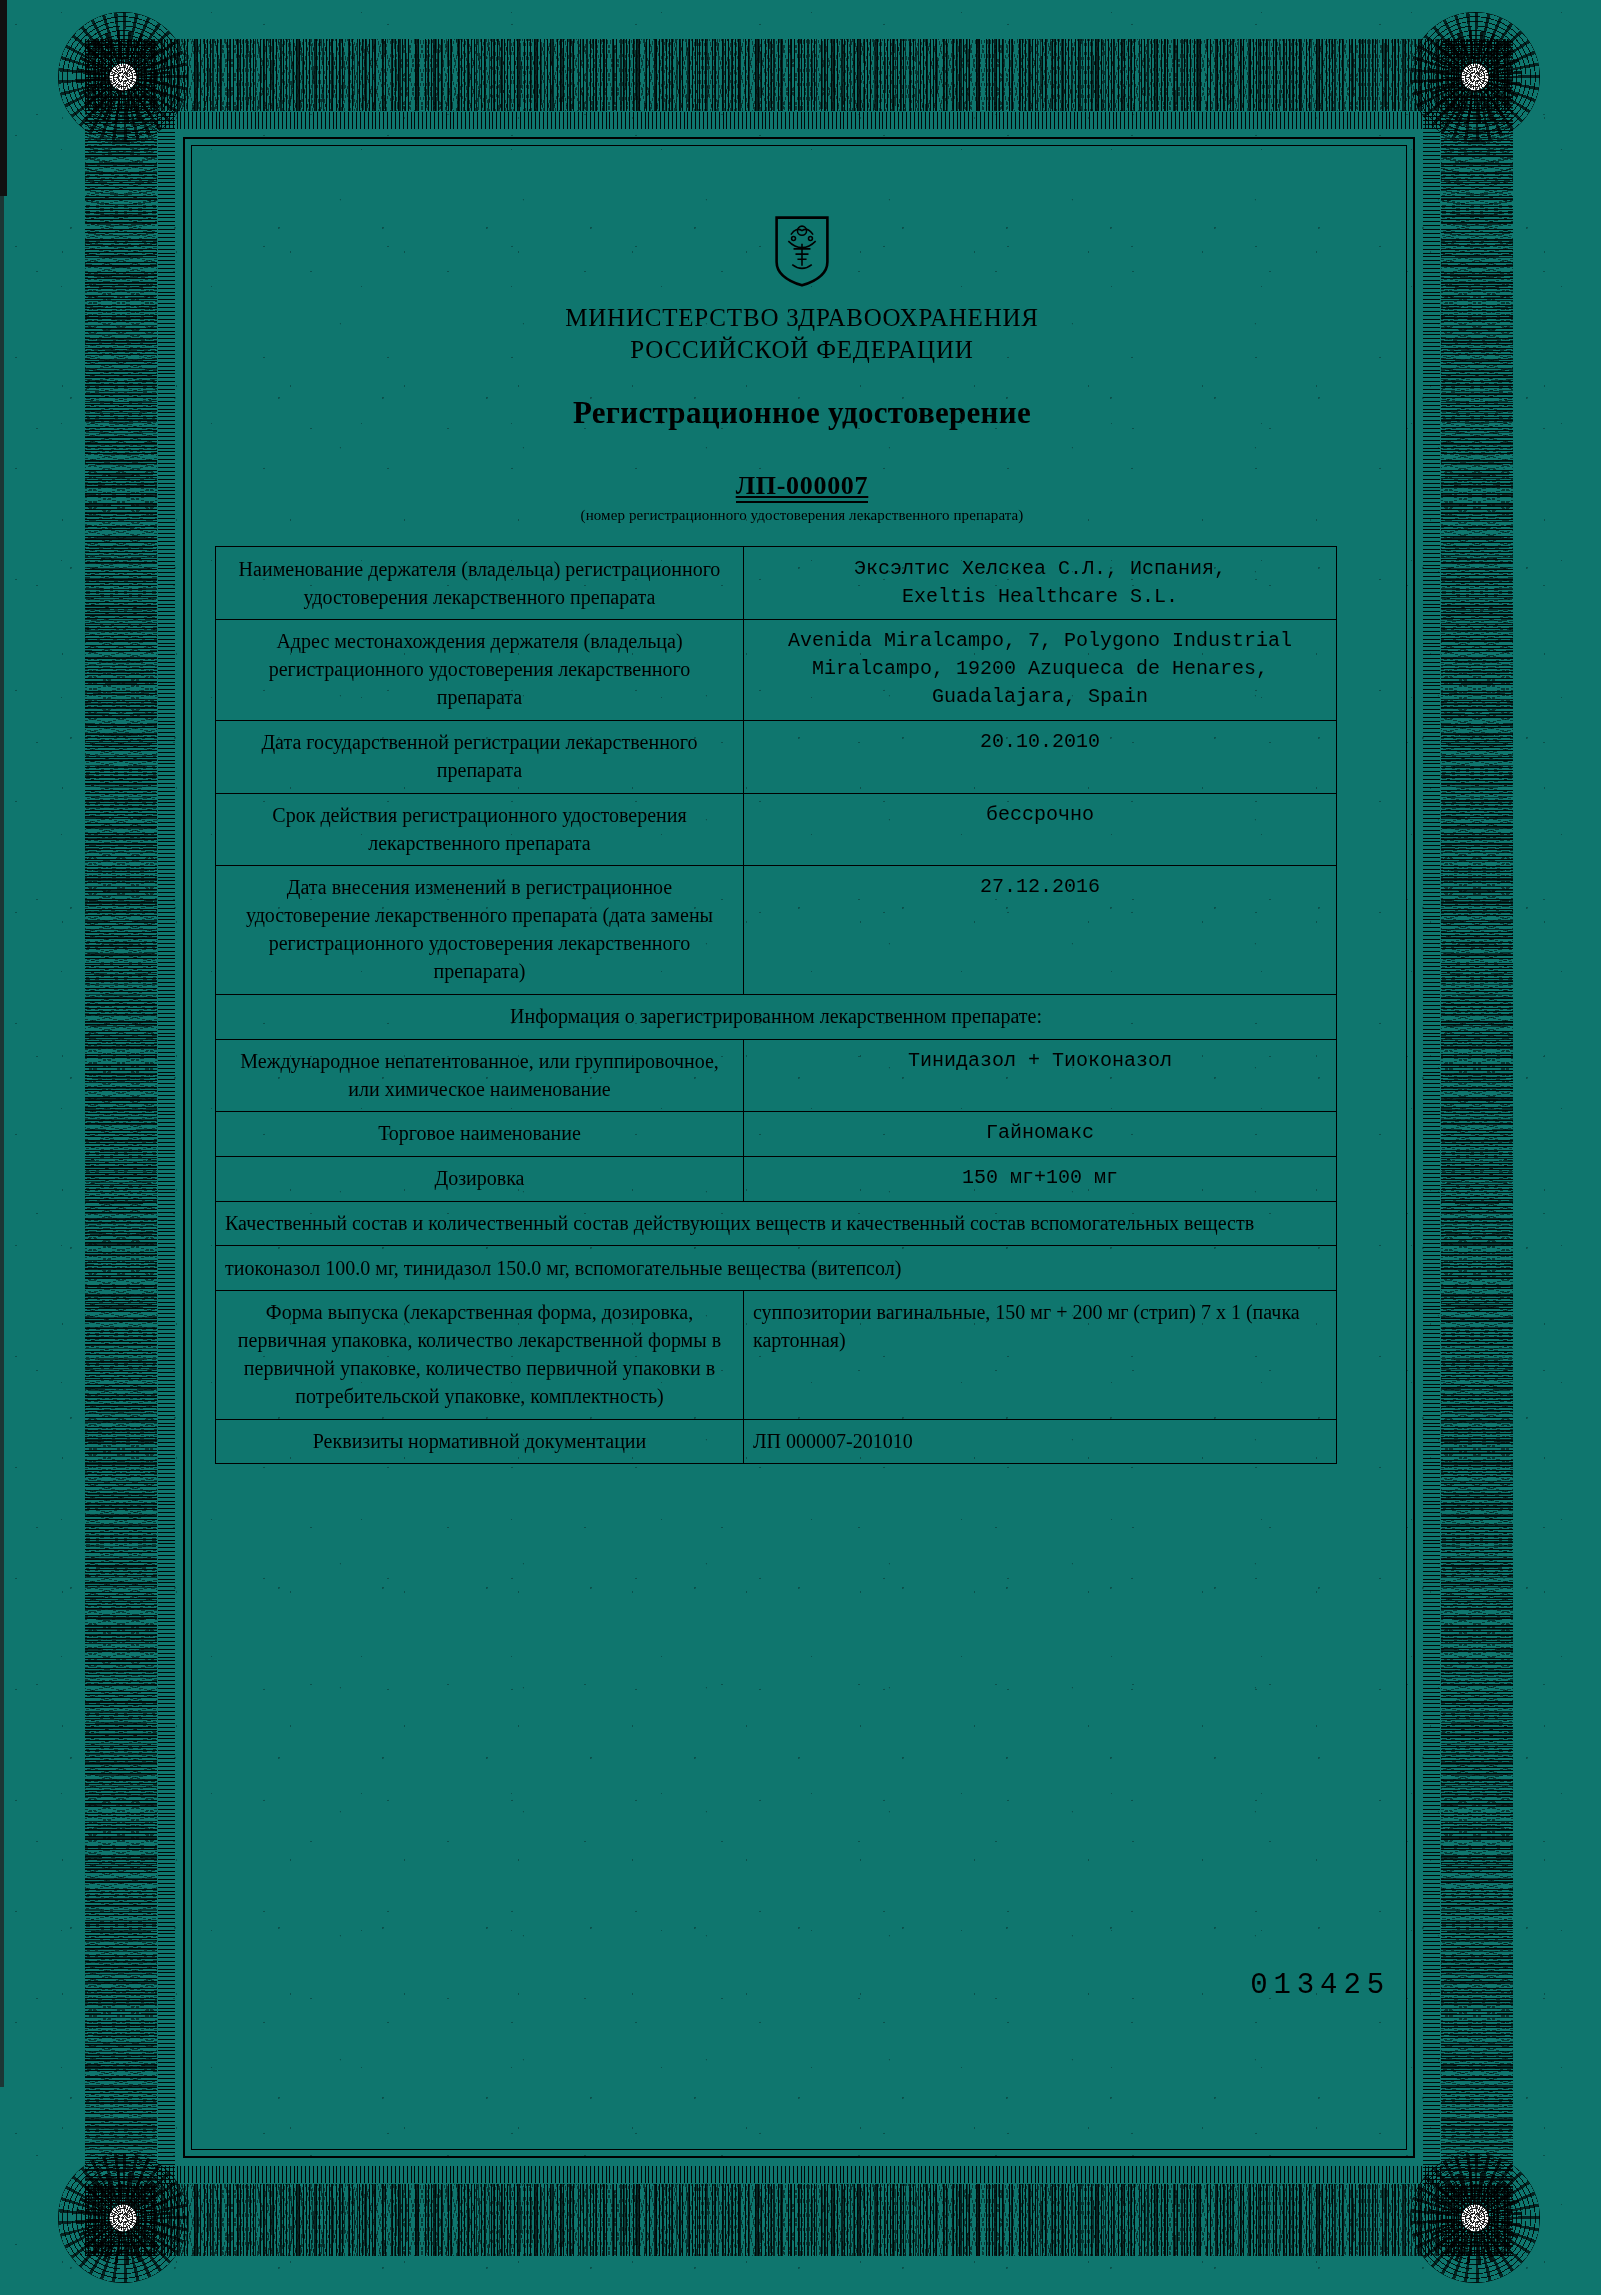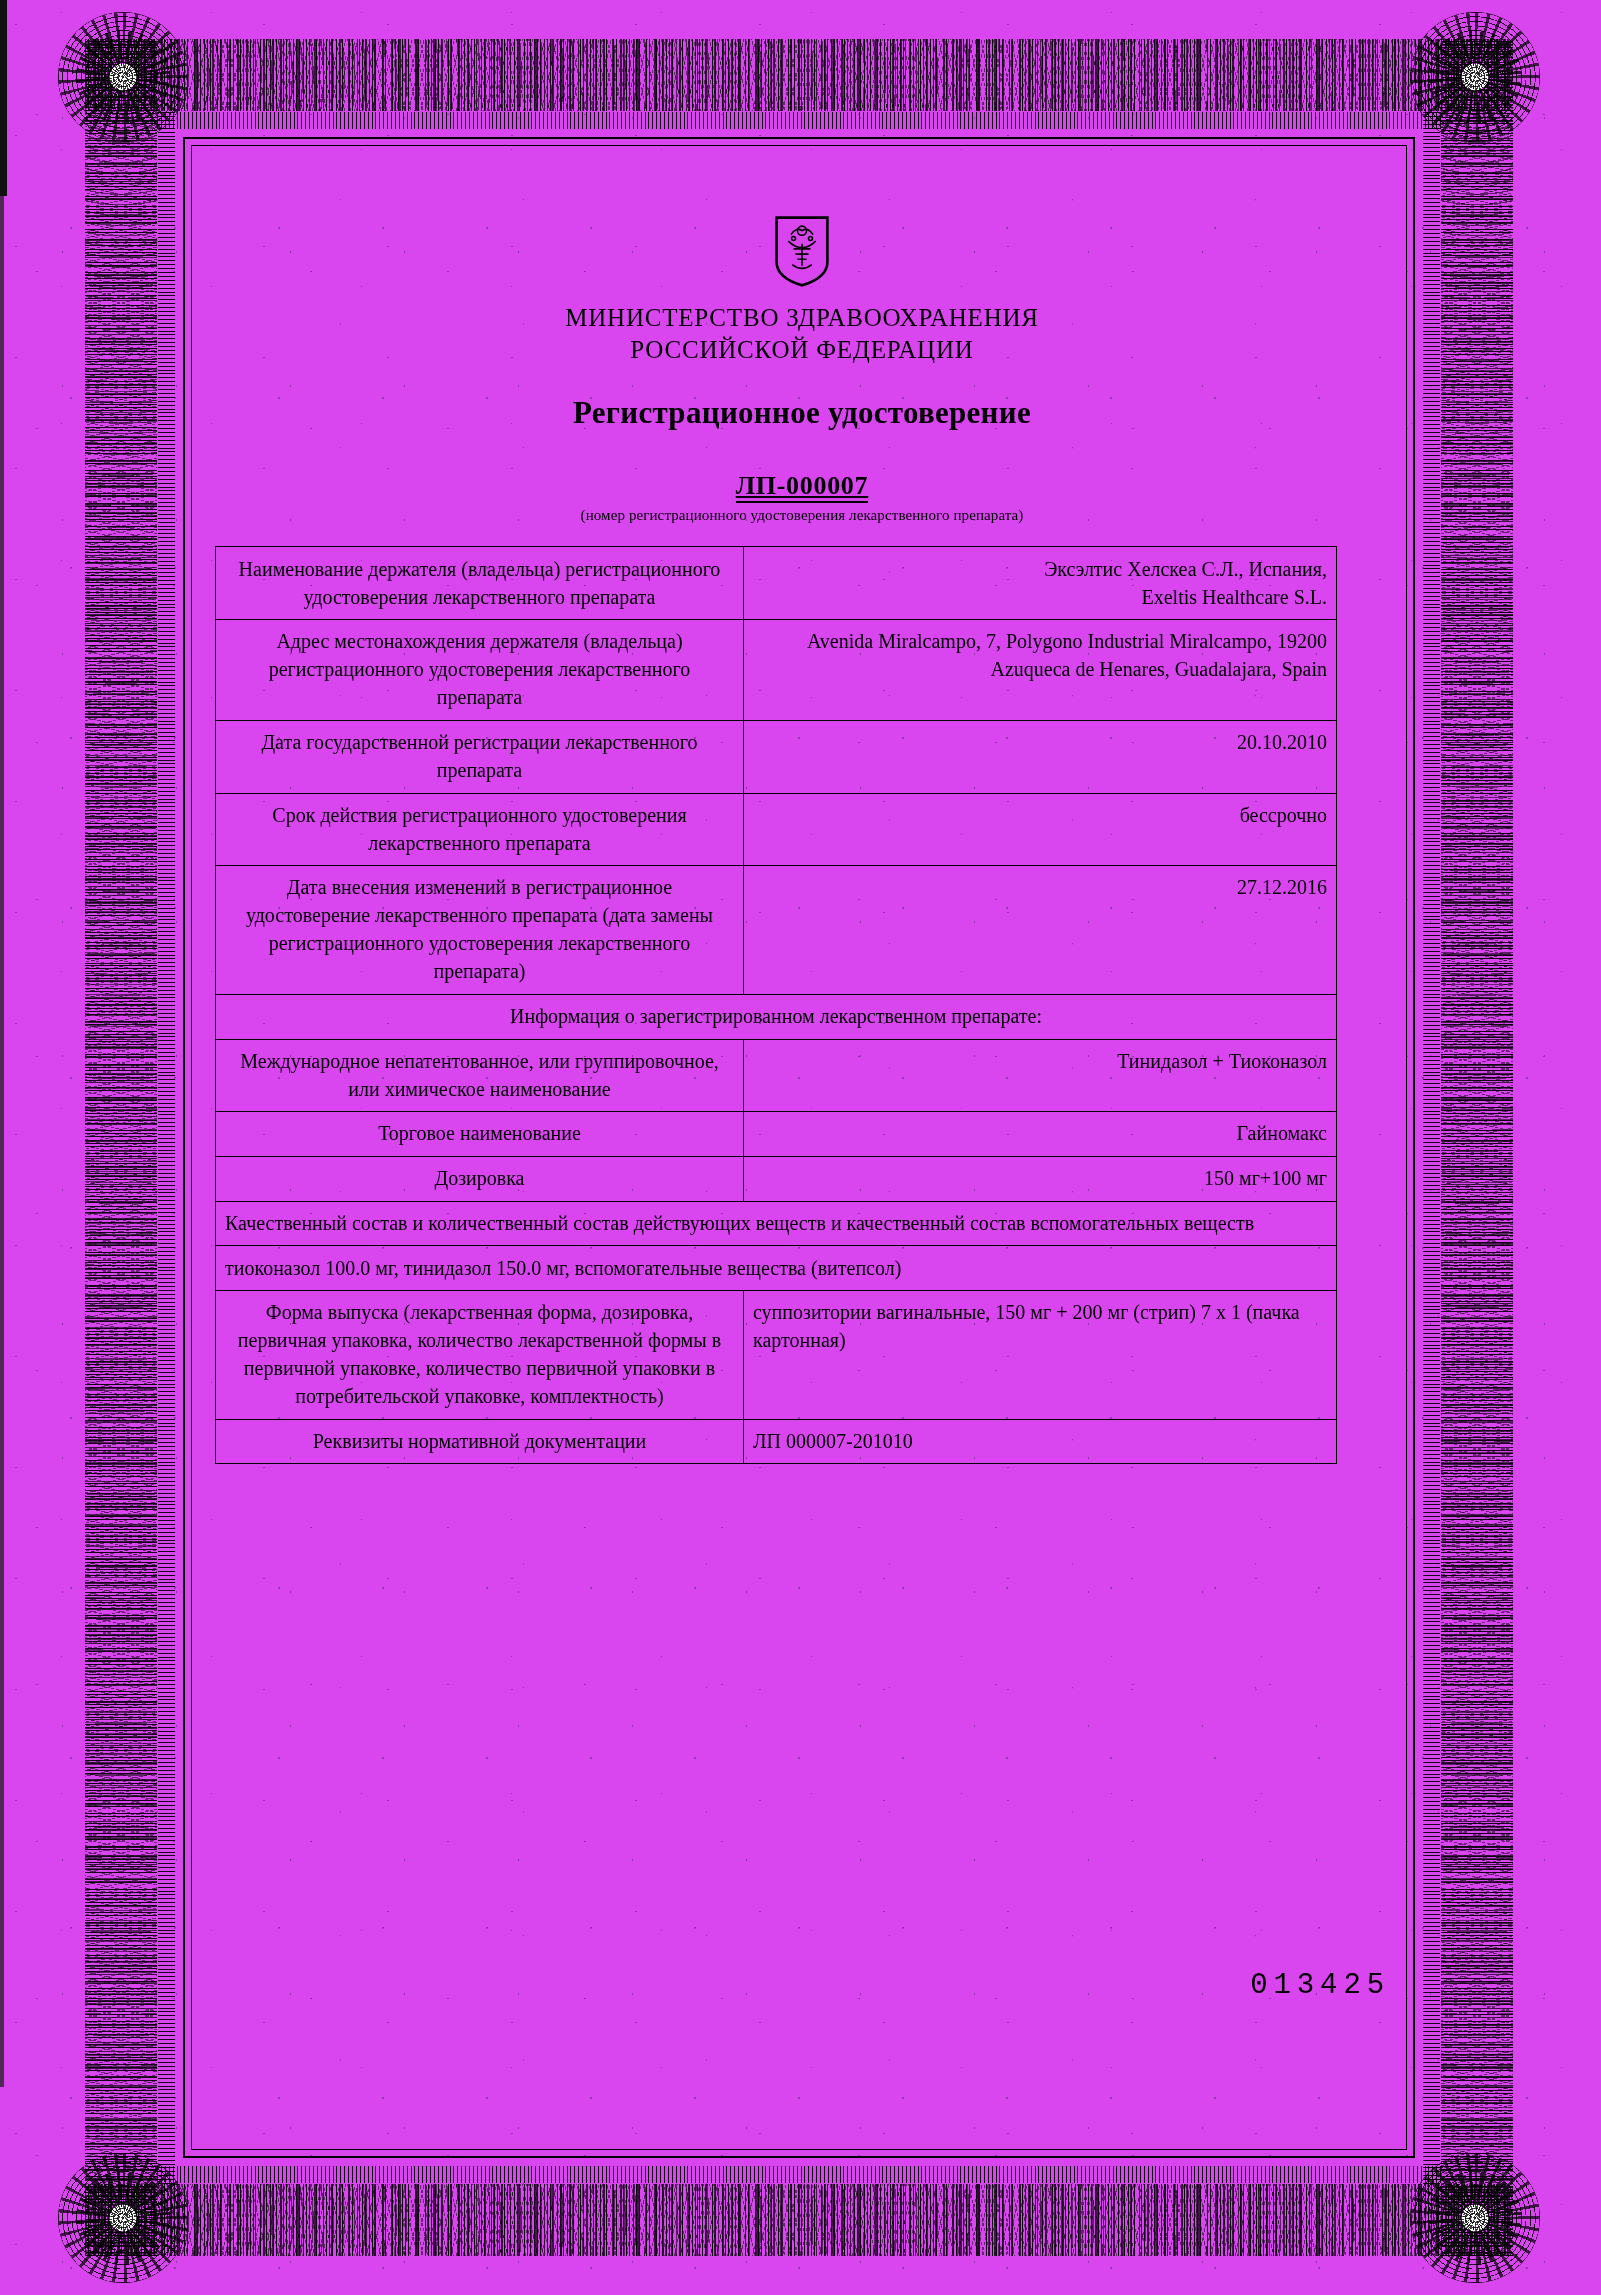--- a/index.html
+++ b/index.html
@@ -10,21 +10,21 @@
   }
   body {
     font-family: "Liberation Serif", "DejaVu Serif", serif;
     color: #000000;
   }
 
   .page {
     position: relative;
     width: 1602px;
     height: 2295px;
-    background: #d946ef;
+    background: #0f766e;
     overflow: hidden;
   }
 
   
   .scan-edge-left {
     position: absolute;
     left: 0; top: 0;
     width: 6.5px; height: 196px;
     background: #111;
   }
@@ -205,21 +205,22 @@
     padding: 7.2px 9px 8.5px 9px;
     vertical-align: top;
   }
   td.label  { width: 509px; text-align: center; }
   td.value  { text-align: center; }
   td.value.left { text-align: left; }
   td.fullwidth { text-align: center; }
   td.fullwidth.left { text-align: left; }
   td.midvalue {
     vertical-align: middle;
-    text-align: right;
+    text-align: center;
+    font-family: Liberation Mono, monospace;
   }
 
   .serial {
     position: absolute;
     right: 212px;
     top: 1969px;
     font-size: 29px;
     letter-spacing: 5.9px;
     font-family: "Liberation Mono", "DejaVu Sans Mono", monospace;
   }

